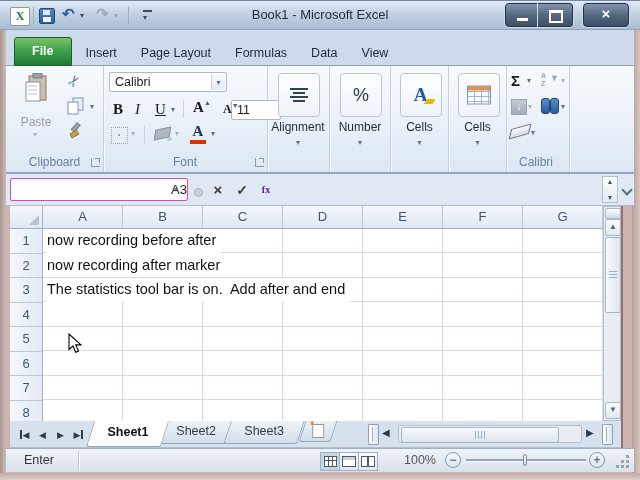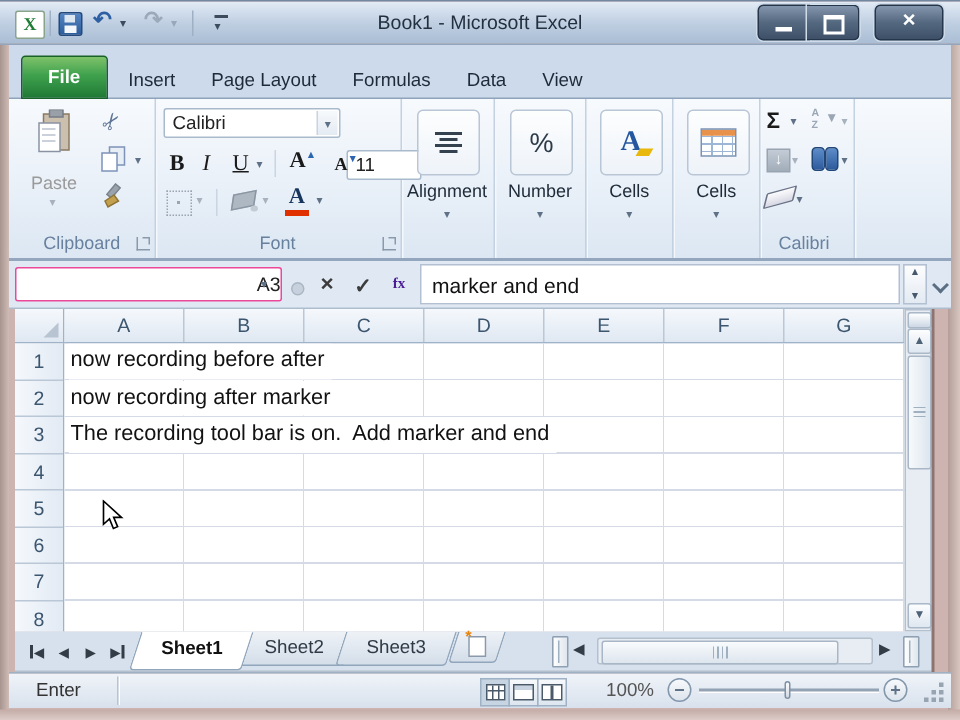--- a/index.html
+++ b/index.html
@@ -405,21 +405,20 @@
     </div>
   </div>
 
   <div class="a" id="formulabar">
     <div class="a" id="name-box">A3</div>
     <div class="a mini-caret" id="name-box-caret">▾</div>
     <div class="a" id="fb-dot"></div>
     <div class="a fb-btn" id="fb-cancel">×</div>
     <div class="a fb-btn" id="fb-enter">✓</div>
     <div class="a fb-btn" id="fb-fx">fx</div>
-    <div class="a" id="formula-input">marker and end</div>
     <div class="a" id="fb-updown">
       <div class="u">▲</div>
       <div class="d">▼</div>
     </div>
     <div class="a" id="fb-expand"></div>
   </div>
 
   <div class="a" id="grid">
     <div class="a" id="corner"></div>
     <div class="a" id="colheaders">
@@ -437,21 +436,21 @@
         <div class="rowhdr" style="top: 49px;">3</div>
         <div class="rowhdr" style="top: 73.5px;">4</div>
         <div class="rowhdr" style="top: 98px;">5</div>
         <div class="rowhdr" style="top: 122.5px;">6</div>
         <div class="rowhdr" style="top: 147px;">7</div>
         <div class="rowhdr" style="top: 171.5px;">8</div>
       </div>
     <div class="a" id="cells">
         <div class="celltext" style="top: 0px;">now recording before after</div>
         <div class="celltext" style="top: 24.5px;">now recording after marker</div>
-        <div class="celltext" style="top: 49px;">The recording tool bar is on.  Add marker and end</div>
+        <div class="celltext" style="top: 49px;">The statistics tool bar is on.  Add after and end</div>
       </div>
     <div class="a" id="vscroll">
       <div class="sb-btn" id="vsb-split"></div>
       <div class="sb-btn" id="vsb-up">▲</div>
       <div id="vsb-thumb"></div>
       <div class="sb-btn" id="vsb-down">▼</div>
     </div>
   </div>
 
   <div class="a" id="sheetbar">

